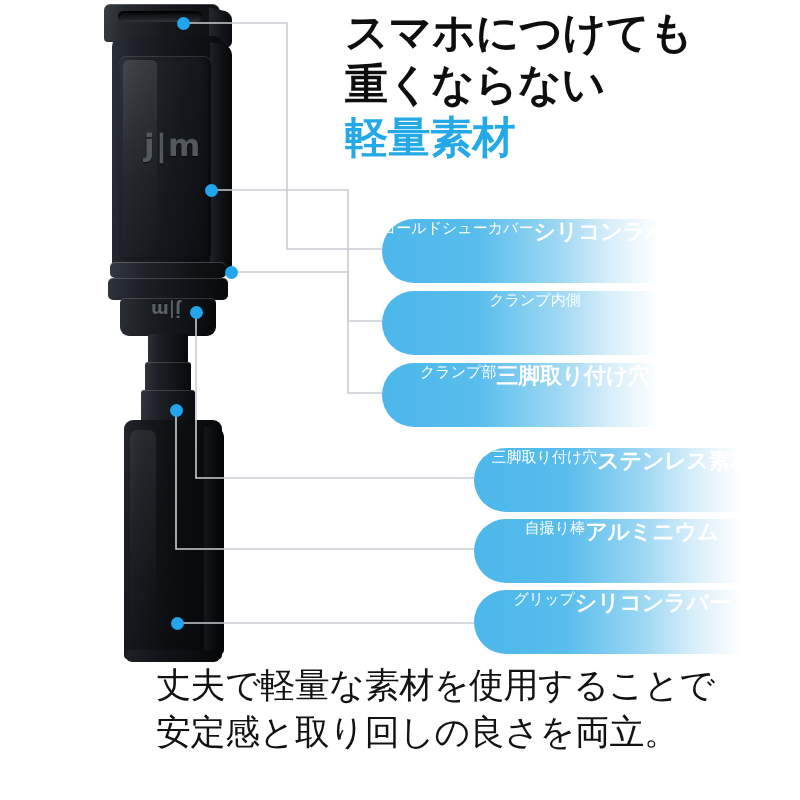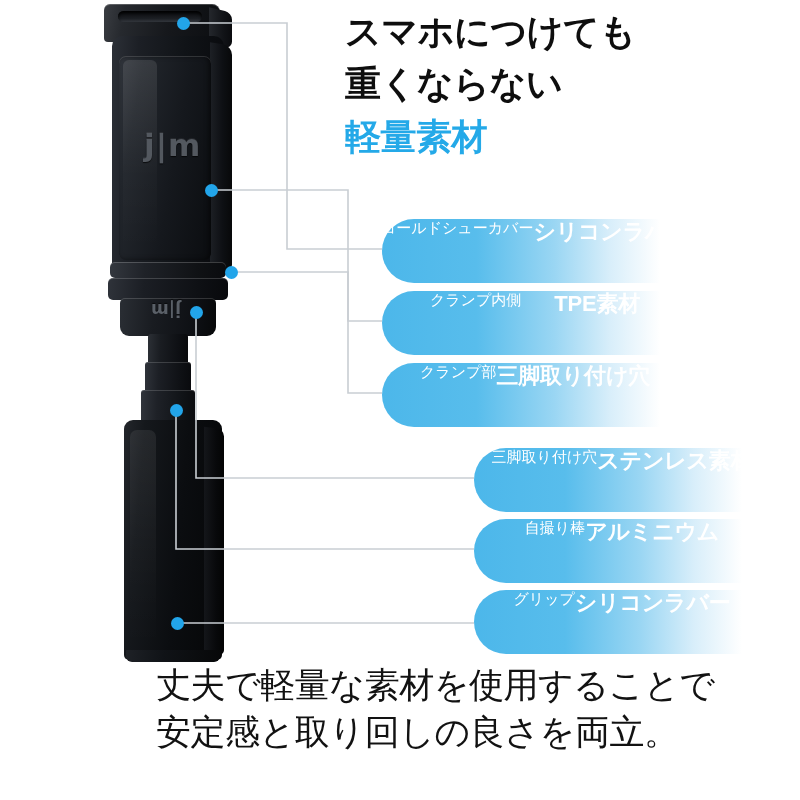--- a/index.html
+++ b/index.html
@@ -24,21 +24,21 @@
 
   
   .headline {
     position: absolute;
     left: 345px;
     top: 6px;
     width: 440px;
   }
   .headline .hl-line {
     display: block;
-    font-size: 36px;
+    font-size: 43px;
     font-weight: bold;
     line-height: 52px;
     letter-spacing: -0.5px;
     color: #0e0e0e;
     white-space: nowrap;
   }
   .headline .hl-line.accent {
     color: #24a9e8;
     line-height: 54px;
   }
@@ -291,21 +291,20 @@
       <div class="dot" style="left: 177px; top: 623px; background: rgb(34, 165, 234);"></div>
     </div>
 
   <div id="pill-layer">
       <div class="pill" style="left: 382px; top: 219px; width: 278px;">
         <span class="sub">コールドシューカバー</span>
         <span class="main">シリコンラバー</span>
       </div>
       <div class="pill" style="left: 382px; top: 291px; width: 278px; gap: 33px;">
         <span class="sub">クランプ内側</span>
-        <span class="main">TPE素材</span>
       </div>
       <div class="pill" style="left: 382px; top: 363px; width: 278px;">
         <span class="sub">クランプ部</span>
         <span class="main">三脚取り付け穴</span>
       </div>
       <div class="pill" style="left: 474px; top: 448px; width: 268px;">
         <span class="sub">三脚取り付け穴</span>
         <span class="main">ステンレス素材</span>
       </div>
       <div class="pill" style="left: 474px; top: 519px; width: 268px;">

